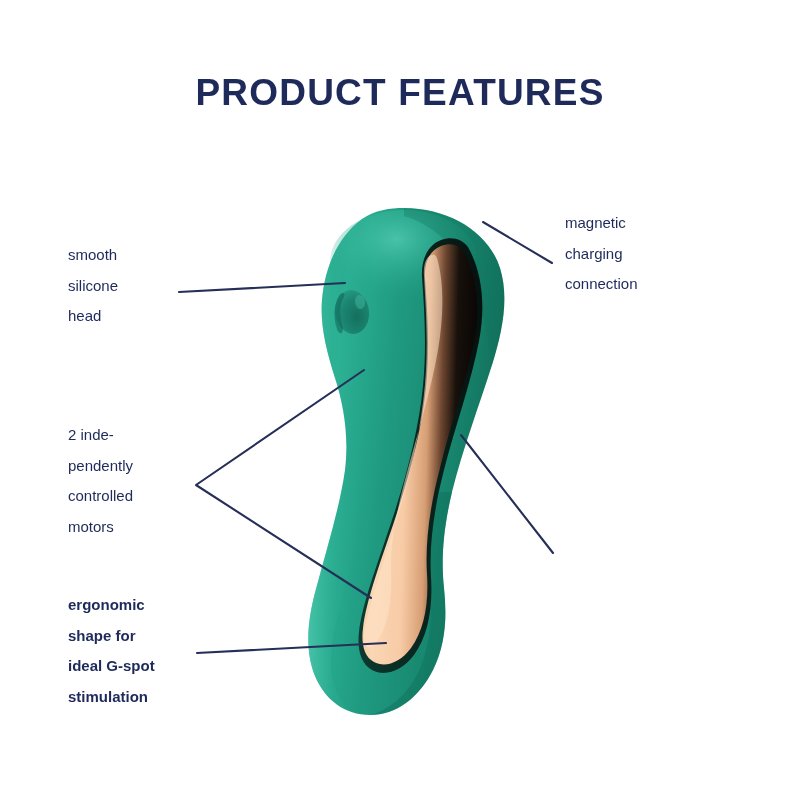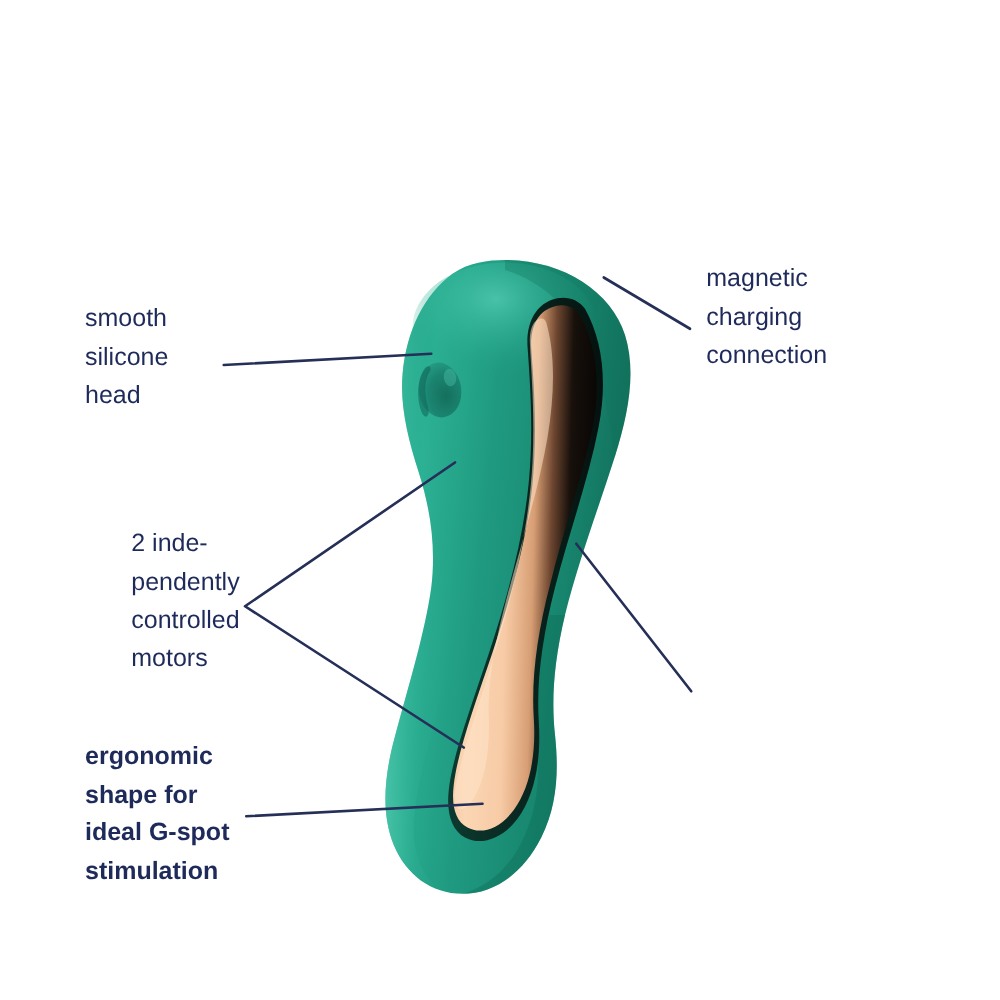--- a/index.html
+++ b/index.html
@@ -30,27 +30,27 @@
     letter-spacing: 1.2px;
     color: #1e2a5a;
     white-space: nowrap;
   }
 
   
   .callout {
     position: absolute;
     color: #1e2a5a;
     font-family: "Liberation Sans", sans-serif;
-    font-size: 20px;
+    font-size: 15px;
     font-weight: 500;
     line-height: 30.5px;
     white-space: pre-line;
   }
   #callout-smooth-head   { left: 68px;  top: 240px; width: 200px; }
-  #callout-motors        { left: 68px;  top: 420px; width: 210px; margin-left: 37px; }
+  #callout-motors        { left: 68px;  top: 420px; width: 210px; }
   #callout-ergonomic     { left: 68px;  top: 590px; width: 215px; font-weight: bold; }
   #callout-magnetic      { left: 565px; top: 208px; width: 225px; }
   #callout-settings      { left: 565px; top: 432px; width: 230px; }
 
   
   #leader-lines, #product-svg {
     position: absolute;
     left: 0;
     top: 0;
     width: 800px;
@@ -64,20 +64,21 @@
     fill: none;
     stroke-linecap: round;
     stroke-linejoin: round;
   }
 </style>
 </head>
 <body>
 
 <div id="page">
 
+  <div id="page-title">PRODUCT FEATURES</div>
 
   <svg id="product-svg" viewBox="0 0 800 800">
     <defs>
 
       <linearGradient id="bodyGrad" x1="0" y1="0" x2="1" y2="0.25">
         <stop offset="0%" stop-color="#23a68b"></stop>
         <stop offset="22%" stop-color="#2bb093"></stop>
         <stop offset="48%" stop-color="#1f9a81"></stop>
         <stop offset="78%" stop-color="#18876f"></stop>
         <stop offset="100%" stop-color="#12705c"></stop>

